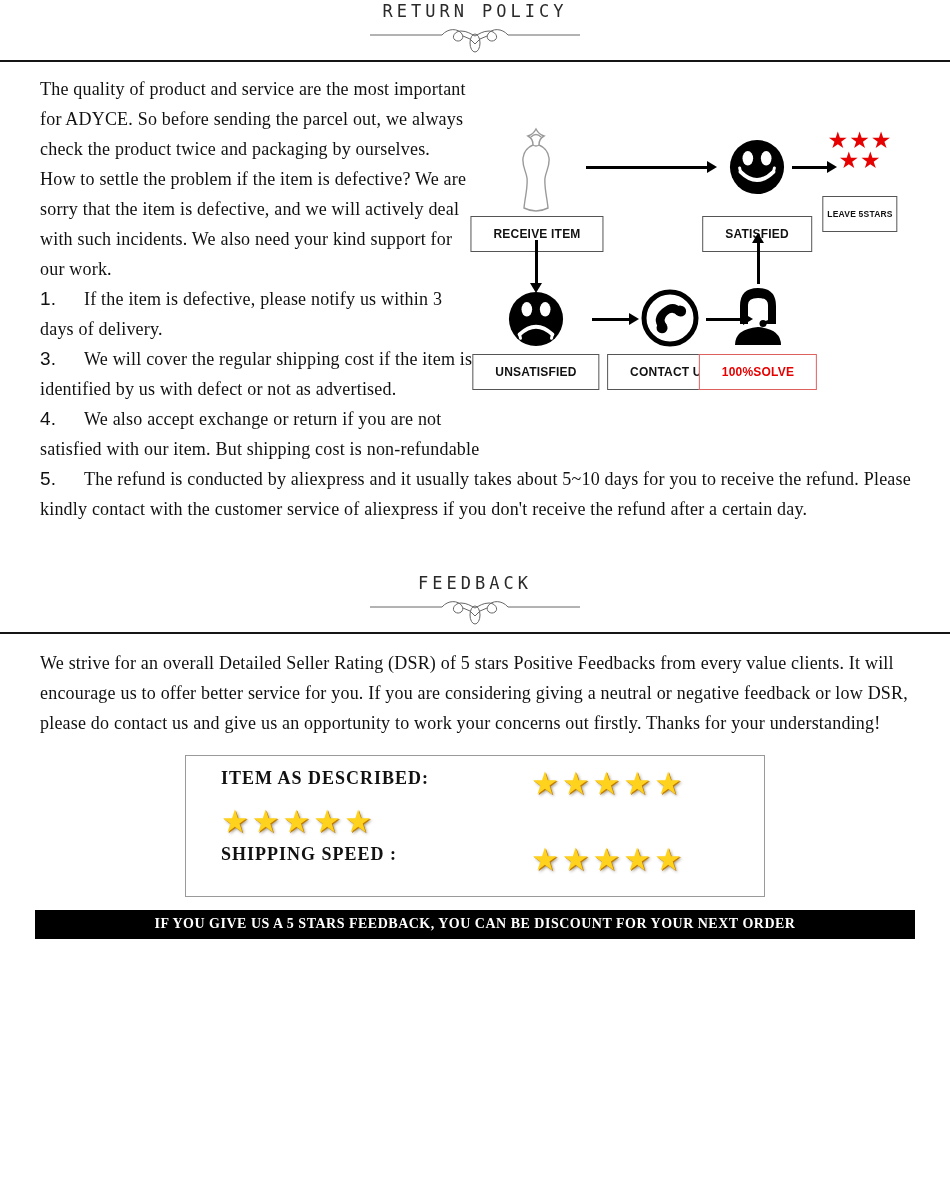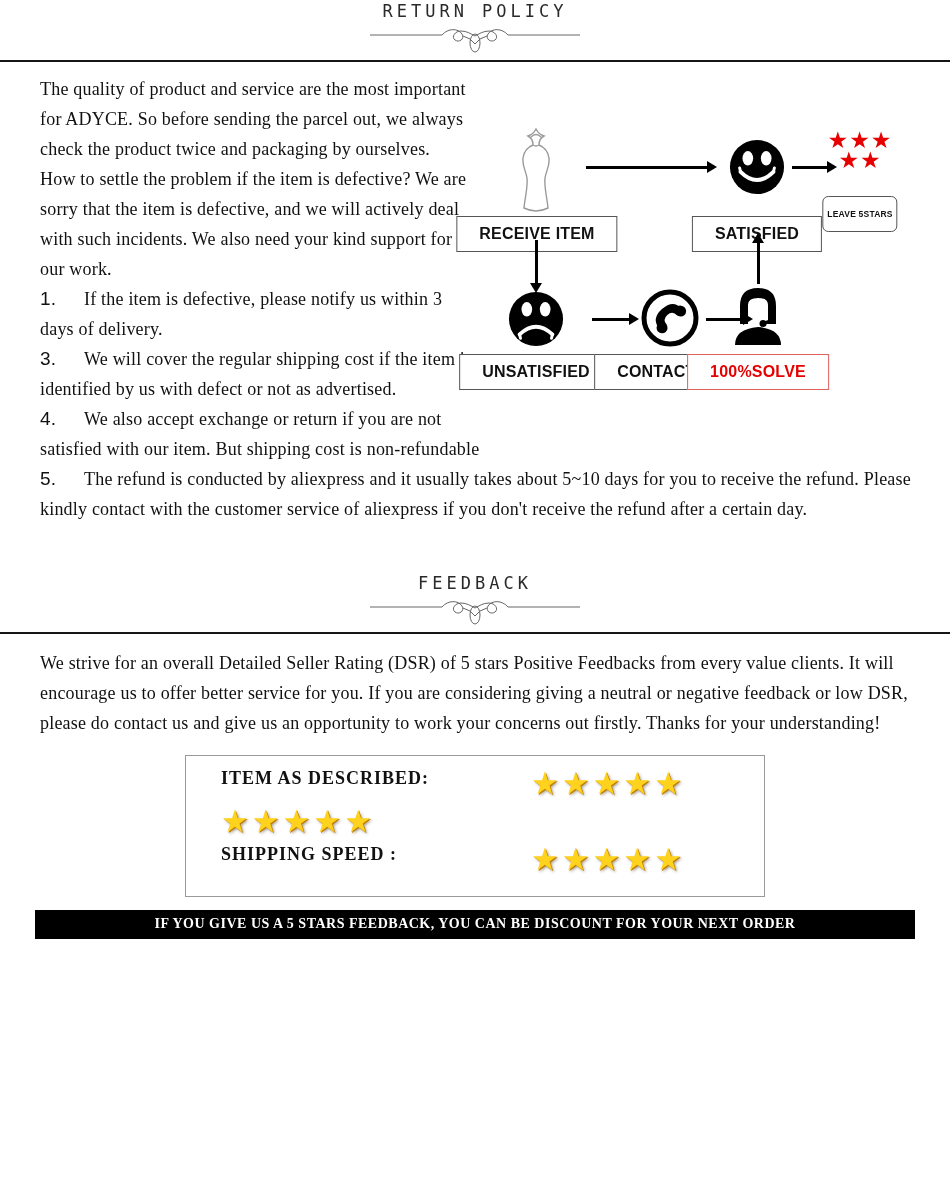--- a/index.html
+++ b/index.html
@@ -44,30 +44,30 @@
     float:right;
     width:420px;
     height:346px;
     margin:26px 0 8px 14px;
   }
   .fc-label{
     position:absolute;
     transform:translateX(-50%);
     font-family:"Liberation Sans", sans-serif;
     font-weight:bold;
-    font-size:16px;
+    font-size:12px;
     letter-spacing:.2px;
     color:#111;
     border:1px solid #555;
     background:#fff;
     padding:2px 22px;
     white-space:nowrap;
   }
   .fc-label.solve{color:#e60000;border-color:#e06060;}
-  .fc-label.small{font-size:8.5px;padding:2px 4px;border-radius:6px;}
+  .fc-label.small{font-size:8.5px;padding:2px 4px;}
   .fc-icon{position:absolute;}
   .red-stars{
     position:absolute;
     text-align:center;
     color:#e60000;
     line-height:20px;
     font-size:23px;
     letter-spacing:1px;
     transform:translateX(-50%);
     font-family:"DejaVu Sans", sans-serif;

